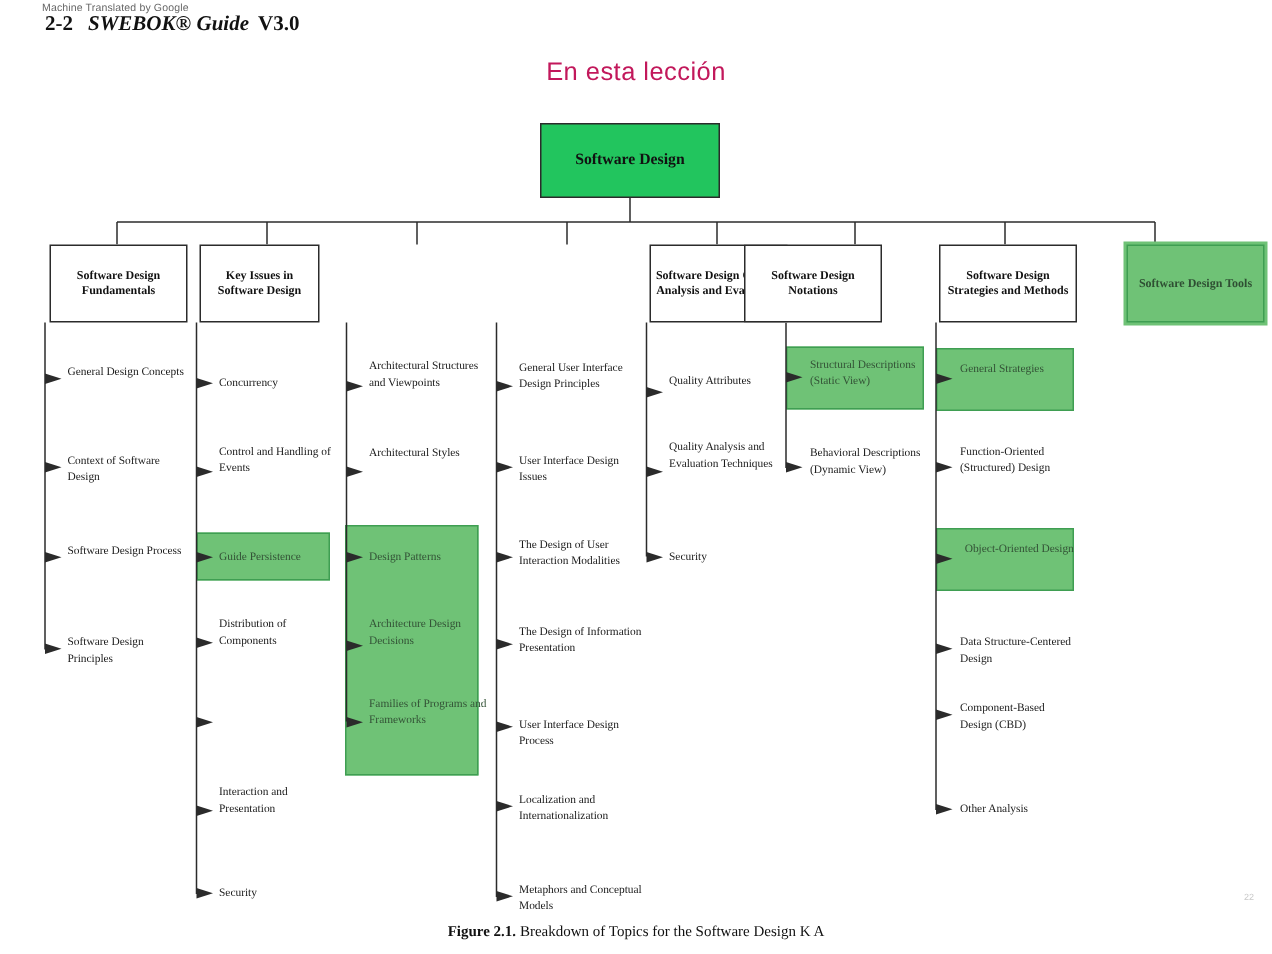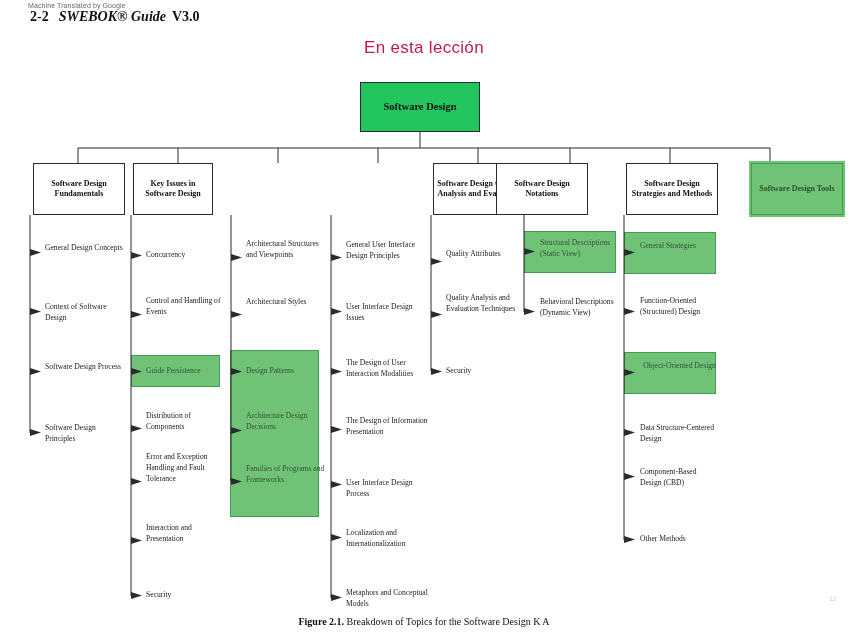--- a/index.html
+++ b/index.html
@@ -214,23 +214,20 @@
       </div>
     <div class="leaf" style="left:133px;top:296px;width:92px;">
       <span class="txt">Control and Handling of Events</span>
       </div>
     <div class="leaf green-txt" style="left:133px;top:366px;width:92px;">
       <span class="txt">Guide Persistence</span>
       </div>
     <div class="leaf" style="left:133px;top:411px;width:92px;">
       <span class="txt">Distribution of Components</span>
       </div>
-    <div class="leaf" style="left:133px;top:452px;width:92px;">
-      <span class="txt">Error and Exception Handling and Fault Tolerance</span>
-      </div>
     <div class="leaf" style="left:133px;top:523px;width:92px;">
       <span class="txt">Interaction and Presentation</span>
       </div>
     <div class="leaf" style="left:133px;top:590px;width:92px;">
       <span class="txt">Security</span>
       </div>
 
     <div class="leaf" style="left:233px;top:239px;width:92px;">
       <span class="txt">Architectural Structures and Viewpoints</span>
       </div>
@@ -295,21 +292,21 @@
     <div class="leaf green-txt" style="left:627px;top:361px;width:92px;text-align:center;">
       <span class="txt">Object-Oriented Design</span>
       </div>
     <div class="leaf" style="left:627px;top:423px;width:92px;">
       <span class="txt">Data Structure-Centered Design</span>
       </div>
     <div class="leaf" style="left:627px;top:467px;width:92px;">
       <span class="txt">Component-Based Design (CBD)</span>
       </div>
     <div class="leaf" style="left:627px;top:534px;width:92px;">
-      <span class="txt">Other Methods</span>
+      <span class="txt">Other Analysis</span>
       </div>
 
   </div>
 
   <div class="caption">
     <b>Figure 2.1.</b>
     <span>Breakdown of Topics for the Software Design K A</span>
   </div>
 
   <div class="page-mark">22</div>

